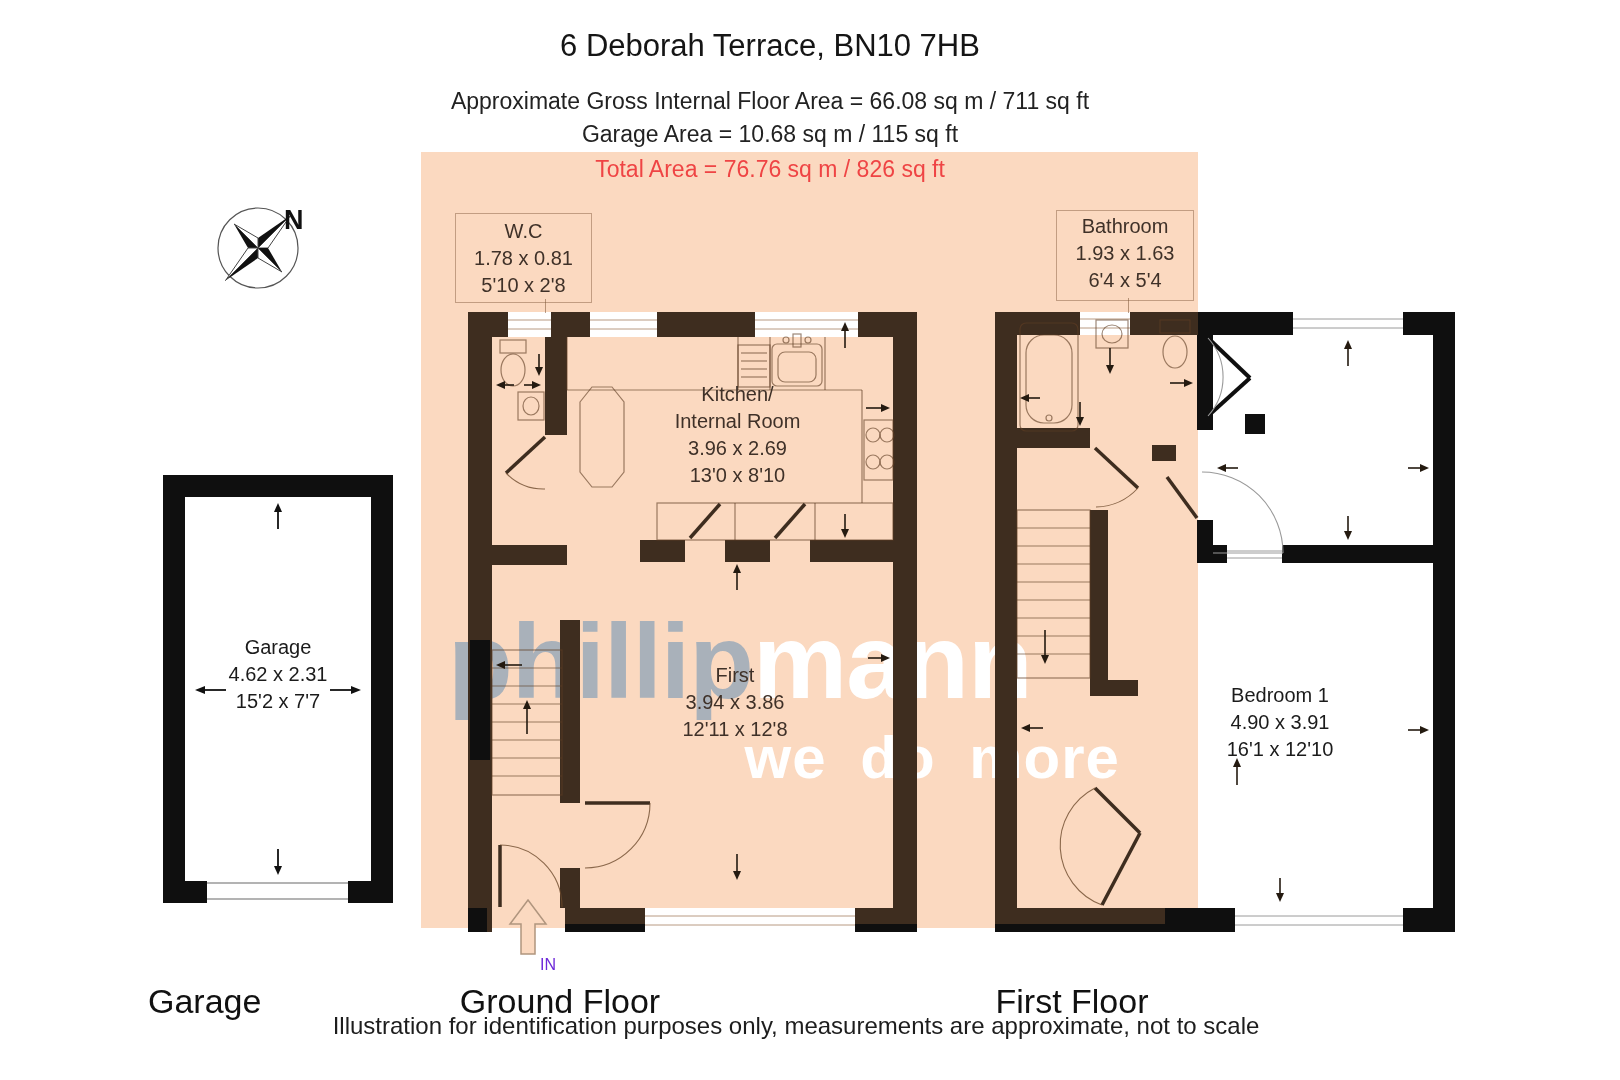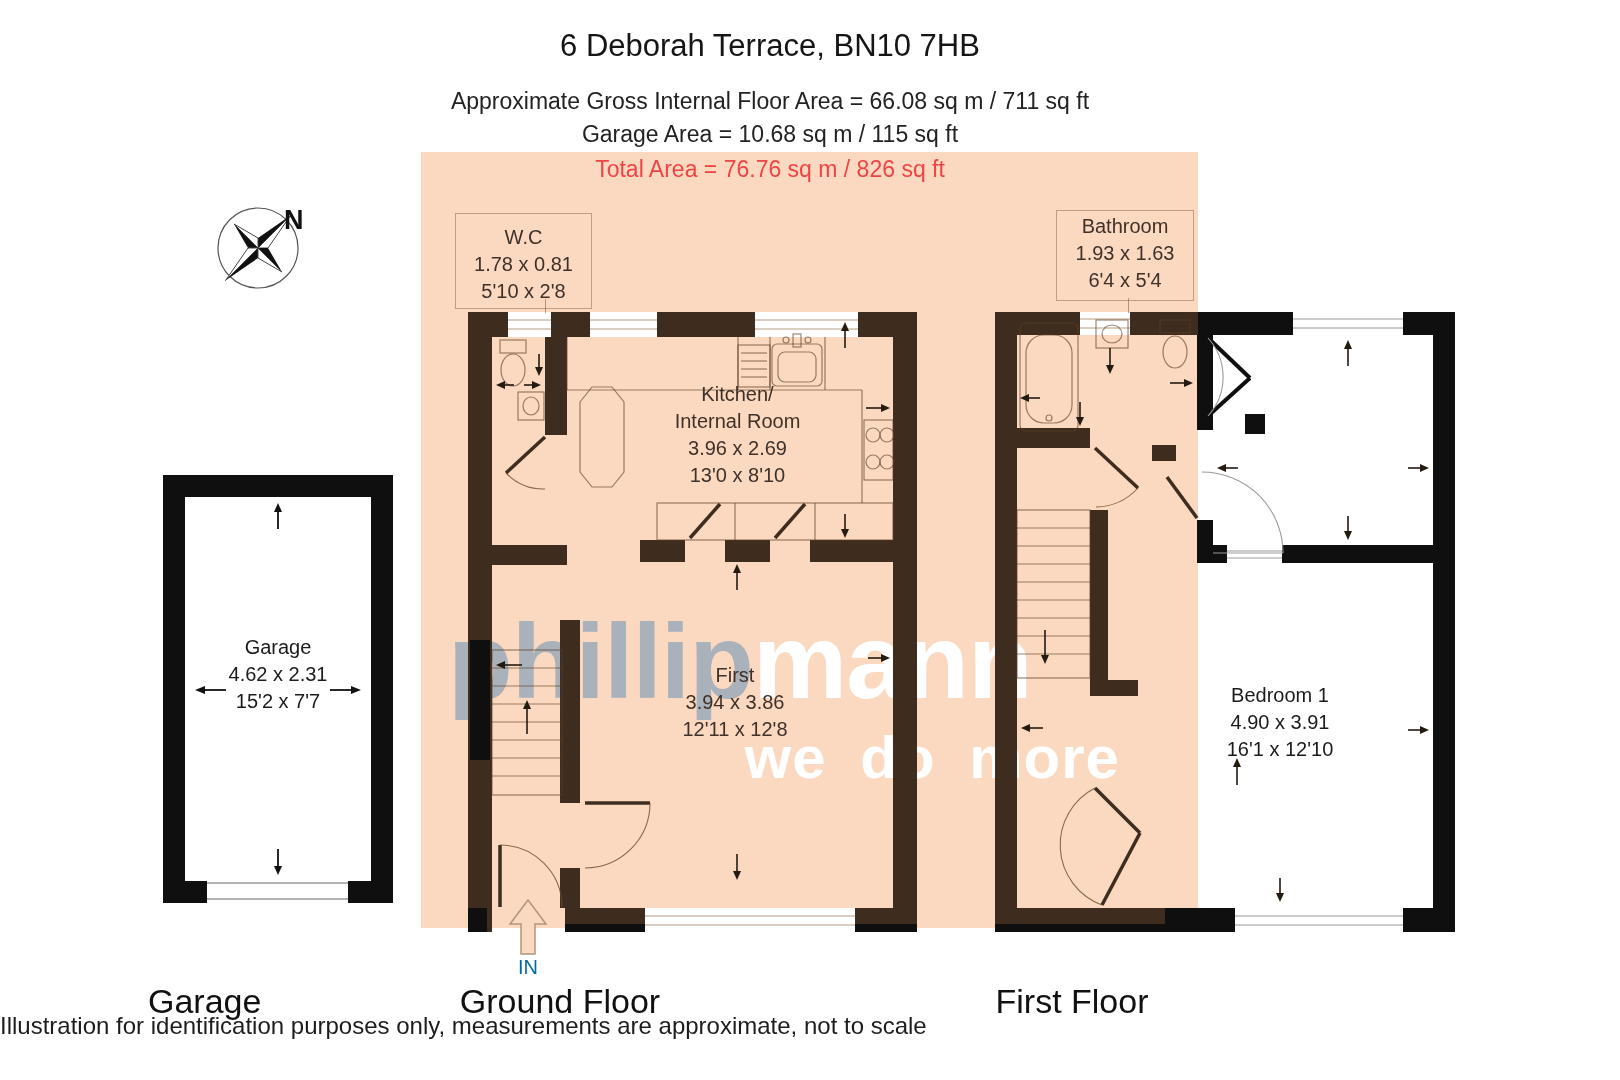--- a/index.html
+++ b/index.html
@@ -18,22 +18,22 @@
   .wm1 .w{color:#ffffff;}
   .wm2{left:700px;top:728px;width:420px;text-align:right;font-size:60px;font-weight:bold;
        color:#ffffff;word-spacing:16px;letter-spacing:1px;line-height:1;white-space:nowrap;}
   
   .rlabel{position:absolute;text-align:center;font-size:20px;line-height:27px;color:#3f3128;}
   .rlabel.dark{color:#1b1b1b;}
   .boxed{border:1px solid rgba(125,85,55,.45);}
   .leader{position:absolute;width:1px;background:rgba(125,85,55,.55);}
   
   .floorlabel{font-size:34px;color:#111;}
-  .inlabel{font-size:20px;color:#0369a1;text-align:center;}
-  .footer{left:0;top:1012px;width:1592px;font-size:24px;color:#1d1d1d;}
+  .inlabel{font-size:16px;color:#6d28d9;text-align:right;}
+  .footer{left:0;top:1012px;width:1592px;text-align:center;font-size:24px;color:#1d1d1d;}
   .nlabel{font-size:27px;font-weight:bold;color:#111;}
   
   .wb{fill:#3e2d1f;}
   .bk{fill:#0f0f0f;}
   .win{fill:#ffffff;}
   .winl{stroke:#b89a82;stroke-width:1;}
   .winlg{stroke:#9a9a9a;stroke-width:1;}
   .tl{stroke:rgba(95,62,35,.62);fill:none;stroke-width:1.2;}
   .gt{stroke:#9a9a9a;fill:none;stroke-width:1.4;}
   .dl{stroke:#3e2d1f;stroke-width:3.5;fill:none;}
@@ -343,21 +343,21 @@
         <polygon class="art" points="470,436 470,444 479,440"></polygon>
       <line class="ar" x1="330" y1="588" x2="330" y2="604"></line>
         <polygon class="art" points="326,603 334,603 330,612"></polygon>
       <line class="ar" x1="287" y1="495" x2="287" y2="476"></line>
         <polygon class="art" points="283,477 291,477 287,468"></polygon>
       <line class="ar" x1="95" y1="340" x2="95" y2="366"></line>
         <polygon class="art" points="91,365 99,365 95,374"></polygon>
     </g>
   </svg>
 
-  <div class="rlabel boxed" style="left:455px;top:213px;width:135px;height:84px;padding-top:10px;">
+  <div class="rlabel boxed" style="left:455px;top:213px;width:135px;height:84px;padding-top:4px;">
     <div>W.C</div>
     <div>1.78 x 0.81</div>
     <div>5'10 x 2'8</div>
   </div>
   <div class="leader" style="left:545px;top:299px;height:14px;"></div>
 
   <div class="rlabel boxed" style="left:1056px;top:210px;width:136px;height:87px;padding-top:2px;">
     <div>Bathroom</div>
     <div>1.93 x 1.63</div>
     <div>6'4 x 5'4</div>

